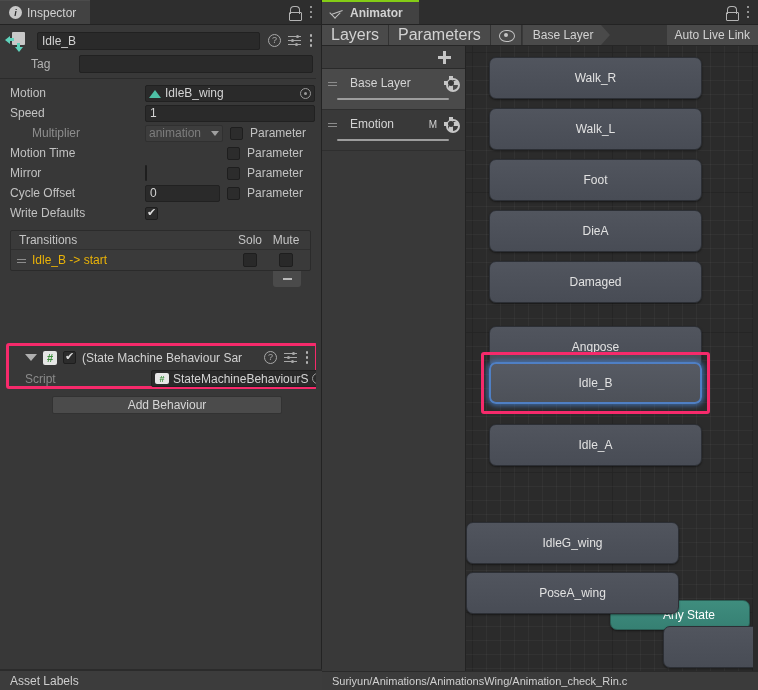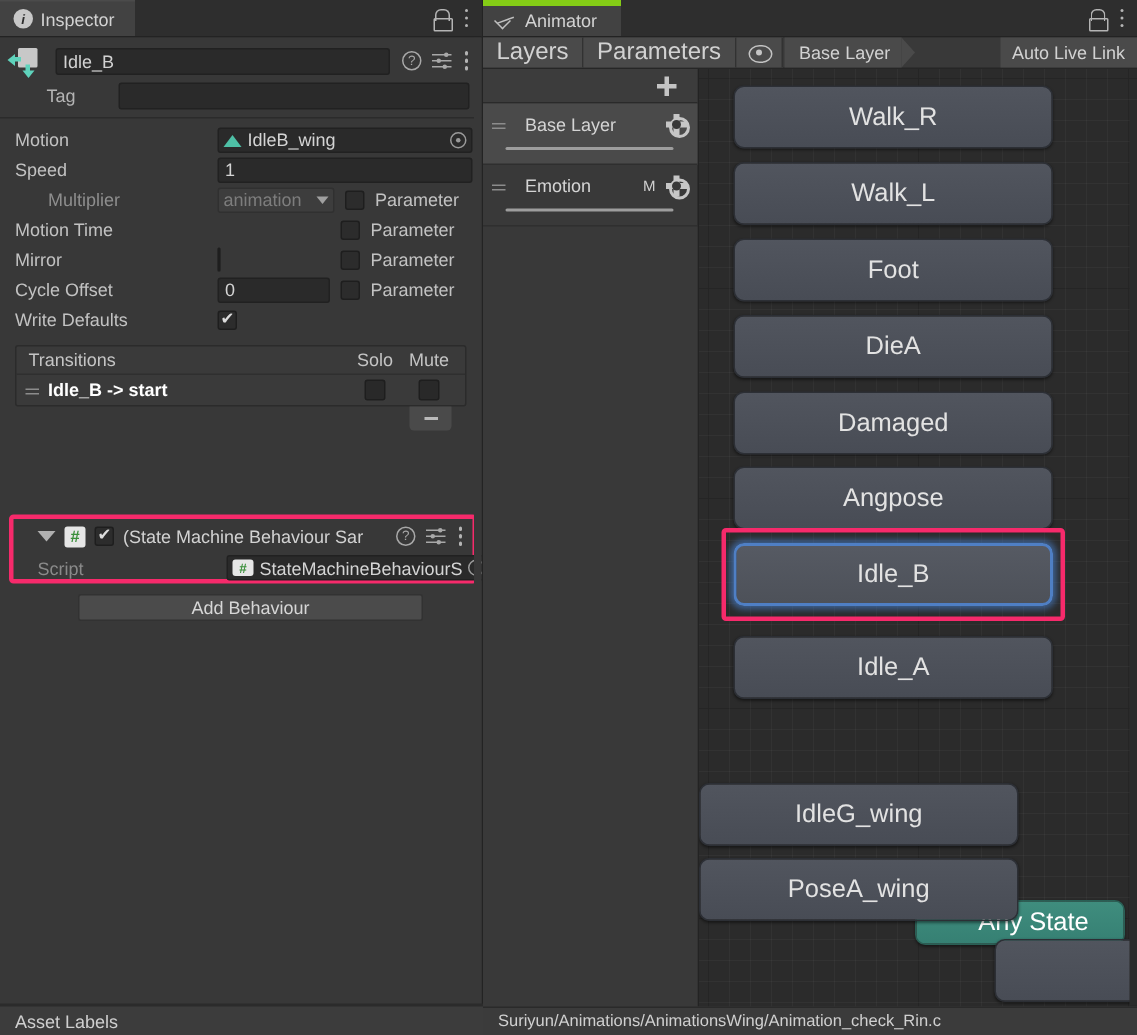--- a/index.html
+++ b/index.html
@@ -91,21 +91,21 @@
   .trans-wrap { margin: 7px 10px 0 10px; }
   .trans-box { border: 1px solid #2b2b2b; background: #3a3a3a; border-radius: 2px; }
   .trans-head { display: flex; align-items: center; height: 19px; padding: 0 6px 0 8px;
                 border-bottom: 1px solid #2f2f2f; }
   .trans-head .t1 { flex: 1; color: #c4c4c4; }
   .trans-head .t2 { width: 36px; text-align: center; color: #c4c4c4; }
   .trans-row { display: flex; align-items: center; height: 20px; padding: 0 6px 0 6px; }
   .grip { width: 9px; height: 7px; flex: 0 0 9px; margin-right: 6px; position: relative; }
   .grip::before, .grip::after { content: ""; position: absolute; left: 0; width: 9px; height: 1px; background: #8c8c8c; }
   .grip::before { top: 2px; } .grip::after { top: 5px; }
-  .trans-row .tname { flex: 1; color: #ffffff; font-weight: bold; }
+  .trans-row .tname { flex: 1; color: #eab308; }
   .sm-cbx { width: 14px; height: 14px; background: #292929; border: 1px solid #1e1e1e;
             border-radius: 2px; margin: 0 11px; }
   .trans-foot { position: relative; height: 18px; }
   .minus-btn { position: absolute; right: 10px; top: 0; width: 28px; height: 16px;
                background: #4a4a4a; border-radius: 0 0 3px 3px; display: flex;
                align-items: center; justify-content: center; }
   .minus-btn .m { width: 9px; height: 2px; background: #b9b9b9; }
 
   
   .hl-box { position: absolute; left: 6px; top: 318px; width: 312px; height: 46px;
@@ -175,21 +175,21 @@
                           padding-left: 10px; color: #cfcfcf; font-size: 12px;
                           border-top: 1px solid #2b2b2b; }
   .insp-scroll { position: absolute; right: 0; top: 0; width: 5px; bottom: 0; background: #383838; }
 
   
   .animator { position: relative; width: 436px; height: 690px; background: #383838;
               display: flex; flex-direction: column; }
   .anim-tabbar { height: 25px; background: #2e2e2e; display: flex; align-items: stretch;
                  border-bottom: 1px solid #232323; }
   .anim-tab { display: flex; align-items: center; gap: 6px; padding: 0 16px 0 9px; background: #424242;
-              color: #d2d2d2; border-top: 4px solid #84cc16; }
+              color: #d2d2d2; border-top: 2px solid #84cc16; font-weight: bold; }
 
   .anim-toolbar { height: 21px; background: #393939; display: flex; align-items: stretch;
                   border-bottom: 1px solid #262626; }
   .tbtn { display: flex; align-items: center; padding: 0 9px; background: #4a4a4a;
           border-right: 1px solid #323232; color: #d2d2d2; font-size: 16px; }
   .tbtn.eye { padding: 0 7px; }
   .breadcrumb { display: flex; align-items: center; padding: 0 8px 0 10px; background: #4a4a4a;
                 color: #d2d2d2; position: relative; margin-left: 1px; }
   .breadcrumb::after { content: ""; position: absolute; right: -9px; top: 0; width: 0; height: 0;
                        border-top: 10.5px solid transparent; border-bottom: 10.5px solid transparent;
@@ -223,21 +223,21 @@
           background-image:
             linear-gradient(to right, rgba(255,255,255,0.035) 1px, transparent 1px),
             linear-gradient(to bottom, rgba(255,255,255,0.035) 1px, transparent 1px),
             linear-gradient(to right, rgba(0,0,0,0.32) 1px, transparent 1px),
             linear-gradient(to bottom, rgba(0,0,0,0.32) 1px, transparent 1px);
           background-size: 14px 14px, 14px 14px, 140px 140px, 140px 140px;
           background-position: 6px 6px, 6px 6px, 6px 6px, 6px 6px; }
 
   .node { position: absolute; border-radius: 7px; background: linear-gradient(#51555e, #484c55);
           border: 1px solid #2c2f35; display: flex; align-items: center; justify-content: center;
-          color: #e2e2e2; font-size: 17px; box-shadow: 0 1px 2px rgba(0,0,0,0.45); }
+          color: #e2e2e2; font-size: 12px; box-shadow: 0 1px 2px rgba(0,0,0,0.45); }
   .node.any { background: linear-gradient(#3f8d7e, #368073); border-color: #2a5f55; color: #ffffff; }
   .node.sel { border: 2px solid #4f7fc4; background: linear-gradient(#565a63, #4d5159);
               box-shadow: 0 0 5px 2px rgba(70,120,190,0.75); }
 
   .hl-node { position: absolute; border: 3px solid #f62a6b; border-radius: 3px; }
 
   .statusbar { position: absolute; left: 0; bottom: 0; width: 436px; height: 19px;
                background: #3b3b3b; border-top: 1px solid #2a2a2a; display: flex;
                align-items: center; padding-left: 10px; color: #d0d0d0; font-size: 11px;
                white-space: nowrap; overflow: hidden; z-index: 8; }
@@ -554,21 +554,21 @@
           </div>
         <div class="node" style="left:23px;  top:113px; width:213px; height:42px;">
             <span>Foot</span>
           </div>
         <div class="node" style="left:23px;  top:164px; width:213px; height:42px;">
             <span>DieA</span>
           </div>
         <div class="node" style="left:23px;  top:215px; width:213px; height:42px;">
             <span>Damaged</span>
           </div>
-        <div class="node" style="left:23px;  top:265px; width:213px; height:42px;">
+        <div class="node" style="left:23px;  top:280px; width:213px; height:42px;">
             <span>Angpose</span>
           </div>
         <div class="node sel" style="left:23px; top:316px; width:213px; height:42px;">
             <span>Idle_B</span>
           </div>
         <div class="hl-node" style="left:15px; top:306px; width:229px; height:62px;"></div>
         <div class="node" style="left:23px;  top:378px; width:213px; height:42px;">
             <span>Idle_A</span>
           </div>
 

